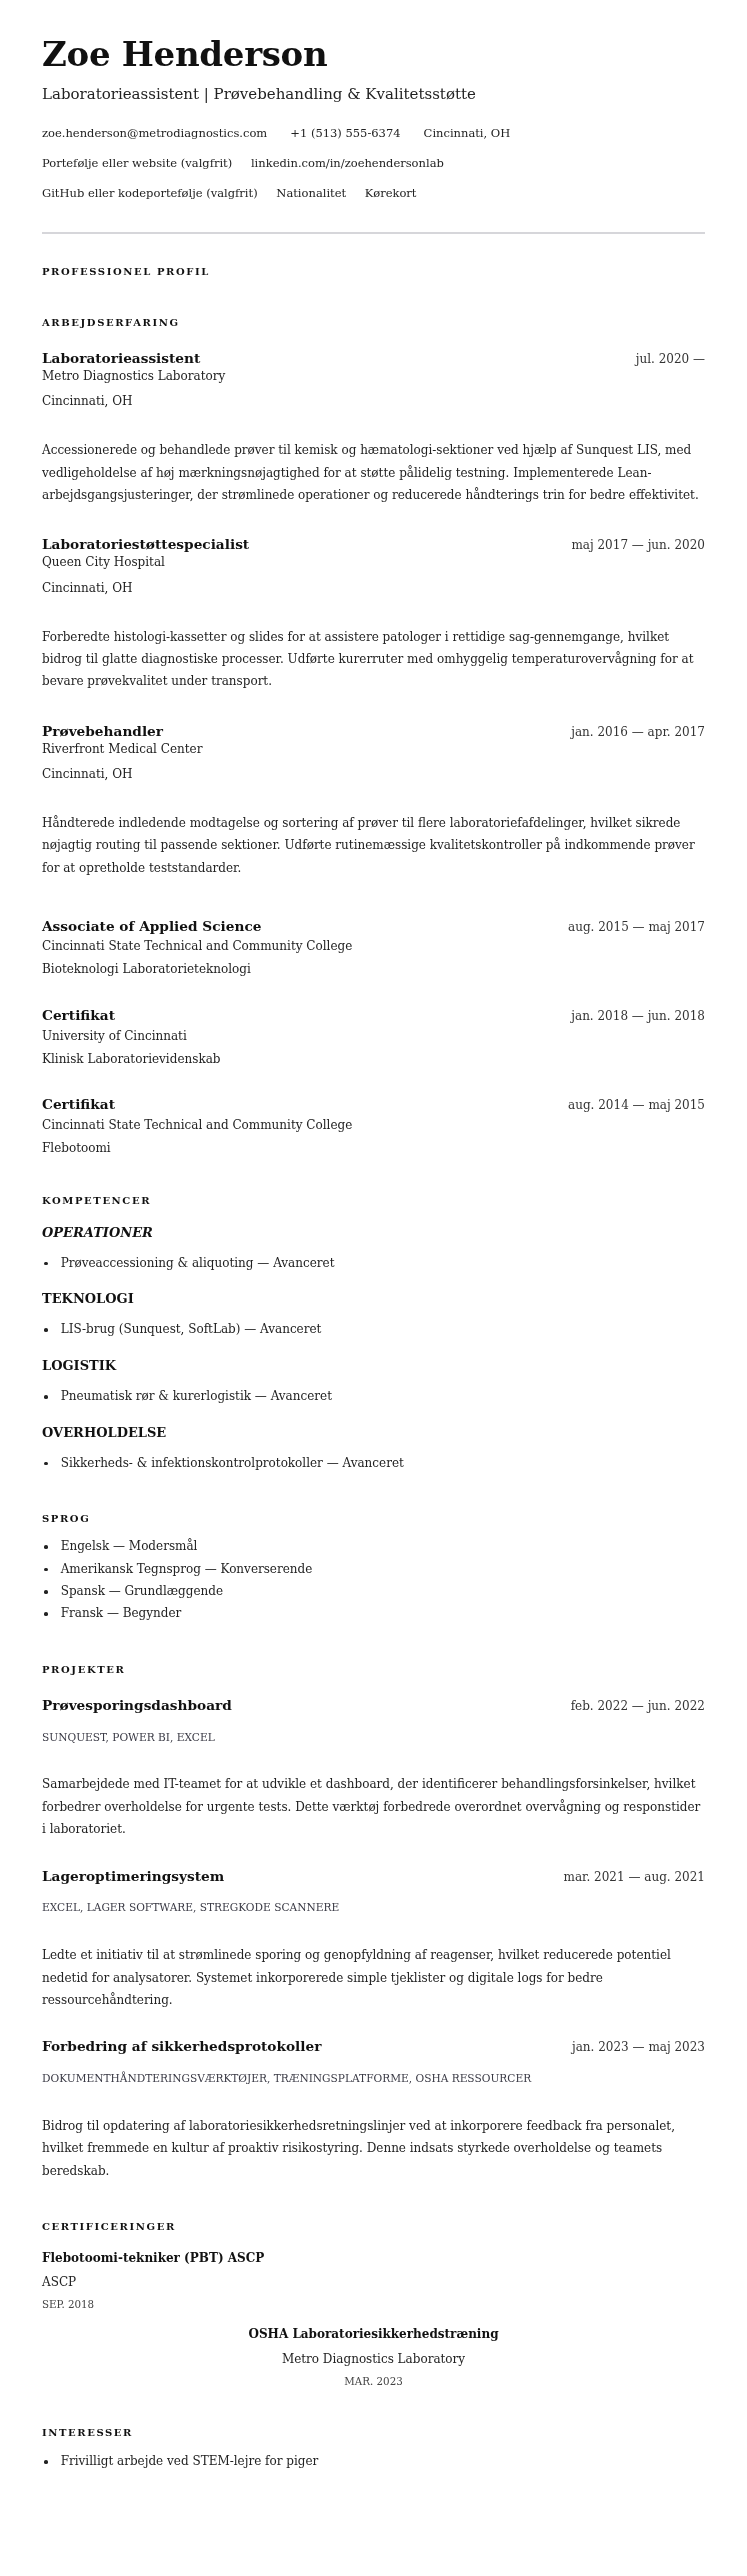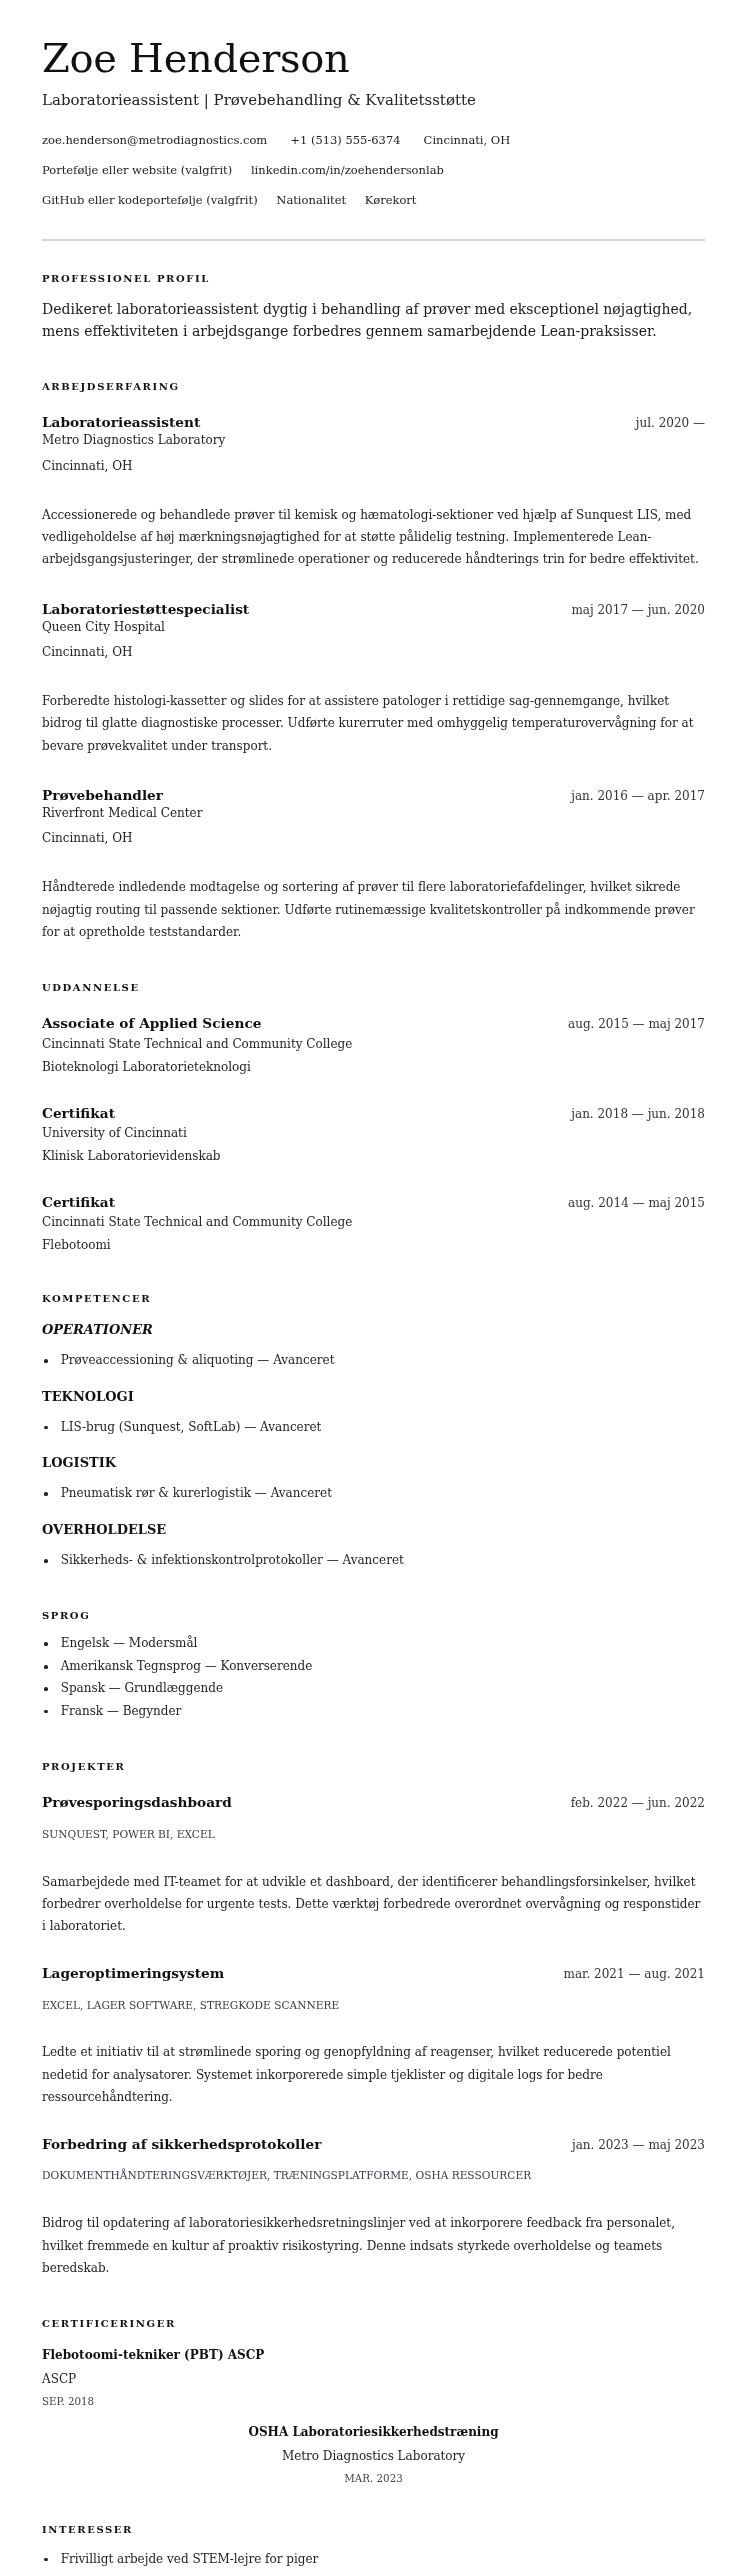--- a/index.html
+++ b/index.html
@@ -6,21 +6,21 @@
   html, body { background: #ffffff; }
   body {
     width: 747px;
     min-height: 2576px;
     font-family: "DejaVu Serif", serif;
     color: #1a1a1a;
   }
   .page { padding: 36px 42px 37px 42px; }
 
   
-  .name { font-size: 40px; font-weight: normal; color: #111; line-height: 1.1; letter-spacing: -0.3px; }
+  .name { font-size: 34px; font-weight: bold; color: #111; line-height: 1.1; letter-spacing: -0.3px; }
   .headline { font-size: 15px; color: #222; margin-top: 11.2px; line-height: 1.3; }
   .contact-row { display: flex; flex-wrap: wrap; gap: 0 18.7px; font-size: 11.5px; color: #222; line-height: 1.3; }
   .contact-row.first { margin-top: 22.4px; gap: 23px; }
   .contact-row + .contact-row { margin-top: 15px; }
   .divider { height: 1.9px; background: #d6d6da; margin-top: 31px; }
 
   
   .section-title {
     font-size: 10px; font-weight: bold; letter-spacing: 1.6px; text-transform: uppercase;
     color: #111; line-height: 1.2;
@@ -91,21 +91,20 @@
       <span>GitHub eller kodeportefølje (valgfrit)</span>
       <span>Nationalitet</span>
       <span>Kørekort</span>
     </div>
 
     <div class="divider"></div>
   </header>
 
   <section class="sec-profile">
     <h2 class="section-title">Professionel profil</h2>
-    <p class="profile-text">Dedikeret laboratorieassistent dygtig i behandling af prøver med eksceptionel nøjagtighed, mens effektiviteten i arbejdsgange forbedres gennem samarbejdende Lean-praksisser.</p>
   </section>
 
   <section class="sec work">
     <h2 class="section-title">Arbejdserfaring</h2>
 
     <div class="entry">
       <div class="entry-head">
         <div class="entry-title">Laboratorieassistent</div>
         <div class="entry-date">jul. 2020 —</div>
       </div>
@@ -129,21 +128,20 @@
         <div class="entry-title">Prøvebehandler</div>
         <div class="entry-date">jan. 2016 — apr. 2017</div>
       </div>
       <div class="entry-sub">Riverfront Medical Center</div>
       <div class="entry-loc">Cincinnati, OH</div>
       <p class="entry-desc">Håndterede indledende modtagelse og sortering af prøver til flere laboratoriefafdelinger, hvilket sikrede nøjagtig routing til passende sektioner. Udførte rutinemæssige kvalitetskontroller på indkommende prøver for at opretholde teststandarder.</p>
     </div>
   </section>
 
   <section class="sec edu">
-    <h2 class="section-title">Uddannelse</h2>
 
     <div class="entry">
       <div class="entry-head">
         <div class="entry-title">Associate of Applied Science</div>
         <div class="entry-date">aug. 2015 — maj 2017</div>
       </div>
       <div class="entry-sub">Cincinnati State Technical and Community College</div>
       <div class="entry-sub2">Bioteknologi Laboratorieteknologi</div>
     </div>
 

